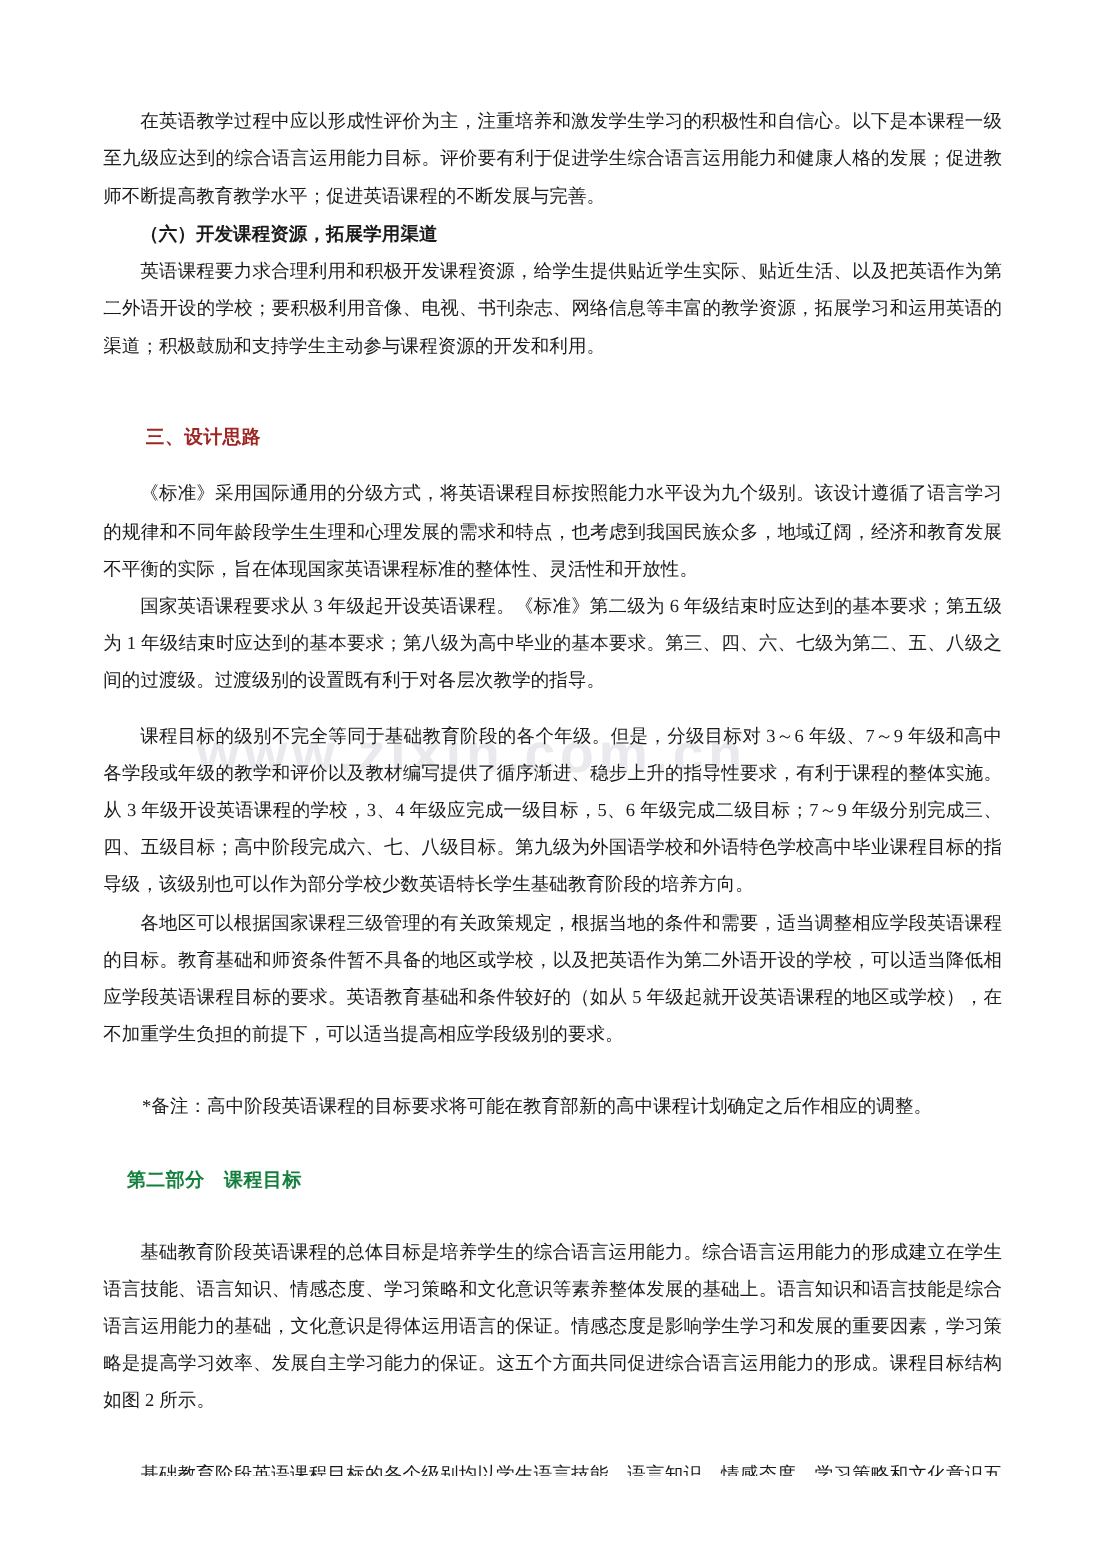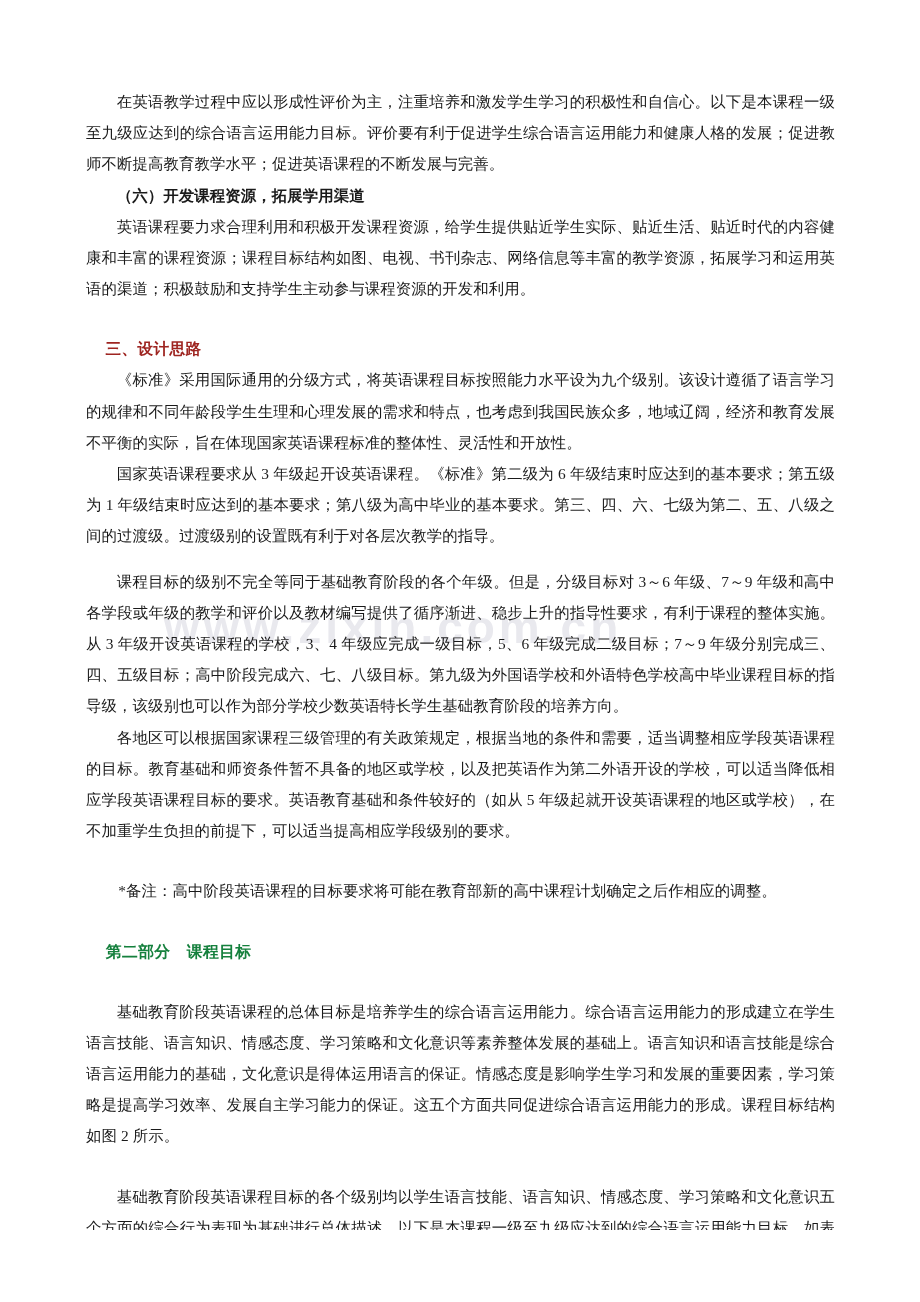--- a/index.html
+++ b/index.html
@@ -47,21 +47,21 @@
     text-align: justify;
     text-justify: inter-ideograph;
     letter-spacing: 0.1px;
   }
   p.indent { text-indent: 2em; }
   p.indent-sub { text-indent: 2.1em; }
   .gap-s { height: 14px; }
   .gap-m { height: 29px; }
   .gap-l { height: 44px; }
   h3.sec-head {
-    margin: 0;
+    margin: 16px;
     font-size: 15.6px;
     line-height: 31px;
     font-weight: 700;
     color: #9e2521;
     text-indent: 1.25em;
     letter-spacing: 0.4px;
   }
   h3.part-head {
     margin: 0;
     font-size: 15.8px;
@@ -93,21 +93,21 @@
 <div id="page">
 
   <div id="watermark">www.zixin.com.cn</div>
 
   <div id="content">
 
     <p class="indent">在英语教学过程中应以形成性评价为主，注重培养和激发学生学习的积极性和自信心。以下是本课程一级至九级应达到的综合语言运用能力目标。评价要有利于促进学生综合语言运用能力和健康人格的发展；促进教师不断提高教育教学水平；促进英语课程的不断发展与完善。</p>
 
     <p class="subhead">（六）开发课程资源，拓展学用渠道</p>
 
-    <p class="indent">英语课程要力求合理利用和积极开发课程资源，给学生提供贴近学生实际、贴近生活、贴近时代的内容健康和丰富的课程资源；课程目标结构如图、电视、书刊杂志、网络信息等丰富的教学资源，拓展学习和运用英语的渠道；积极鼓励和支持学生主动参与课程资源的开发和利用。</p>
+    <p class="indent">英语课程要力求合理利用和积极开发课程资源，给学生提供贴近学生实际、贴近生活、以及把英语作为第二外语开设的学校；要积极利用音像、电视、书刊杂志、网络信息等丰富的教学资源，拓展学习和运用英语的渠道；积极鼓励和支持学生主动参与课程资源的开发和利用。</p>
 
     <div class="gap-m"></div>
 
     <h3 class="sec-head">三、设计思路</h3>
 
     <p class="indent">《标准》采用国际通用的分级方式，将英语课程目标按照能力水平设为九个级别。该设计遵循了语言学习的规律和不同年龄段学生生理和心理发展的需求和特点，也考虑到我国民族众多，地域辽阔，经济和教育发展不平衡的实际，旨在体现国家英语课程标准的整体性、灵活性和开放性。</p>
 
     <p class="indent">国家英语课程要求从 3 年级起开设英语课程。《标准》第二级为 6 年级结束时应达到的基本要求；第五级为 1 年级结束时应达到的基本要求；第八级为高中毕业的基本要求。第三、四、六、七级为第二、五、八级之间的过渡级。过渡级别的设置既有利于对各层次教学的指导。</p>
 
     <div class="gap-s"></div>

